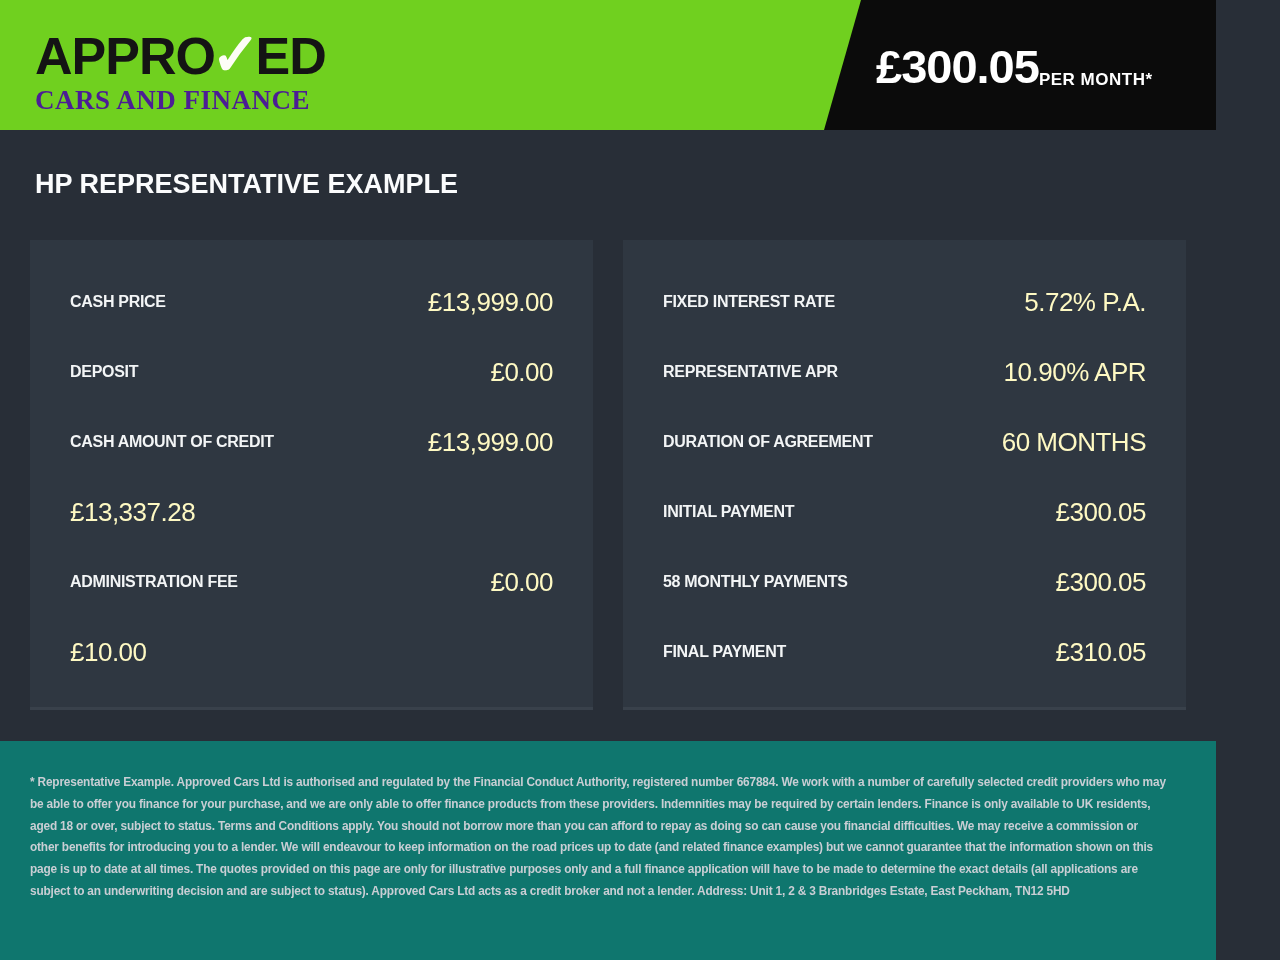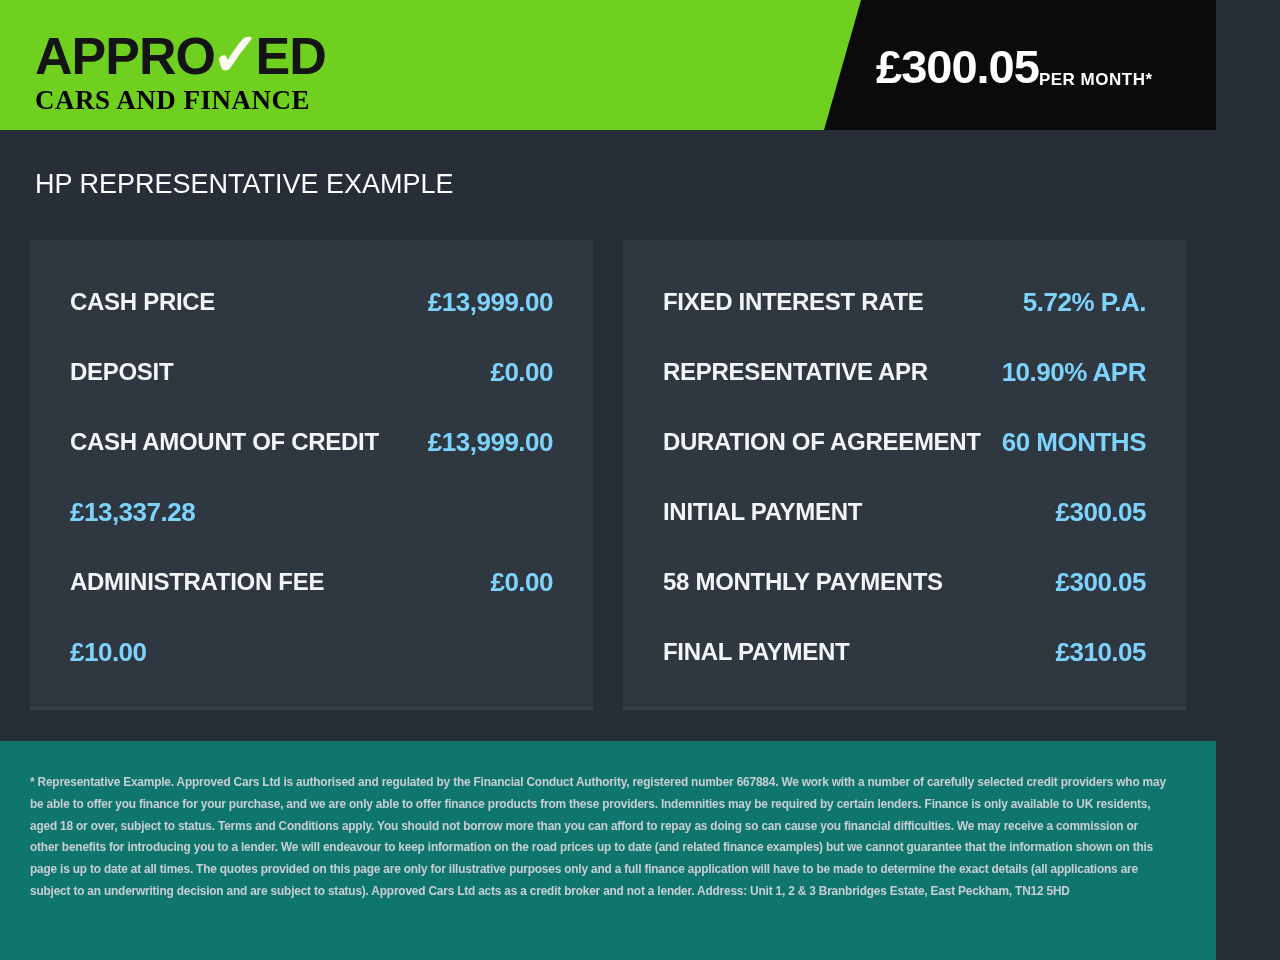--- a/index.html
+++ b/index.html
@@ -19,56 +19,56 @@
   .logo-top{
     font-size:52px;font-weight:800;color:#141414;
     letter-spacing:-1px;line-height:1;white-space:nowrap;
   }
   .logo-top .check{
     color:#fdfdf6;font-size:1.14em;font-weight:800;
     position:relative;top:1px;margin:0 -4px;
   }
   .logo-sub{
     font-family:"Liberation Serif",serif;
-    font-size:27px;font-weight:700;color:#000000;
+    font-size:27px;font-weight:700;color:#4c1d95;
     letter-spacing:0.5px;margin-top:4px;white-space:nowrap;
   }
   .price-flag{
     position:absolute;top:0;right:0;width:392px;height:130px;
     background:#0b0b0b;
     -webkit-clip-path:polygon(37px 0,100% 0,100% 100%,0 100%);
     clip-path:polygon(37px 0,100% 0,100% 100%,0 100%);
     display:flex;align-items:flex-end;
     padding:0 0 40px 52px;box-sizing:border-box;
   }
   .price{font-size:47px;font-weight:700;color:#ffffff;line-height:1;letter-spacing:-1px;}
   .price-suffix{
     font-size:17px;font-weight:700;color:#ffffff;line-height:1;
     margin-bottom:2px;letter-spacing:0.5px;white-space:nowrap;
   }
 
   
   .main{height:611px;box-sizing:border-box;padding:38px 0 31px;background:#282e37;}
   h1.page-title{
-    margin:0 35px;font-size:27px;font-weight:400;color:#fbfcfd;
+    margin:0 35px;font-size:27px;font-weight:700;color:#fbfcfd;
     line-height:32px;letter-spacing:0;
   }
   .panels{display:flex;gap:30px;margin:40px 30px 0;}
   .panel{
     flex:1 1 0;height:470px;box-sizing:border-box;
     background:#2f3741;border-bottom:3px solid #39414b;
     padding:27px 40px 0;
   }
   .row{height:70px;display:flex;justify-content:space-between;align-items:center;}
   .lbl{
-    font-size:24px;font-weight:700;color:#f3f5f6;
+    font-size:16px;font-weight:700;color:#f3f5f6;
     letter-spacing:-0.3px;white-space:nowrap;
   }
   .val{
-    font-size:26px;font-weight:700;color:#7dd3fc;
+    font-size:26px;font-weight:400;color:#fef9c3;
     letter-spacing:-0.5px;white-space:nowrap;
   }
 
   
   .footer{height:219px;box-sizing:border-box;background:#0f766e;padding:30px 0 0 30px;}
   .footer p{
     margin:0;width:1248px;
     font-size:13px;font-weight:700;color:#c9ced4;
     line-height:21.8px;letter-spacing:-0.2px;
     transform:scaleX(0.913);transform-origin:left top;

